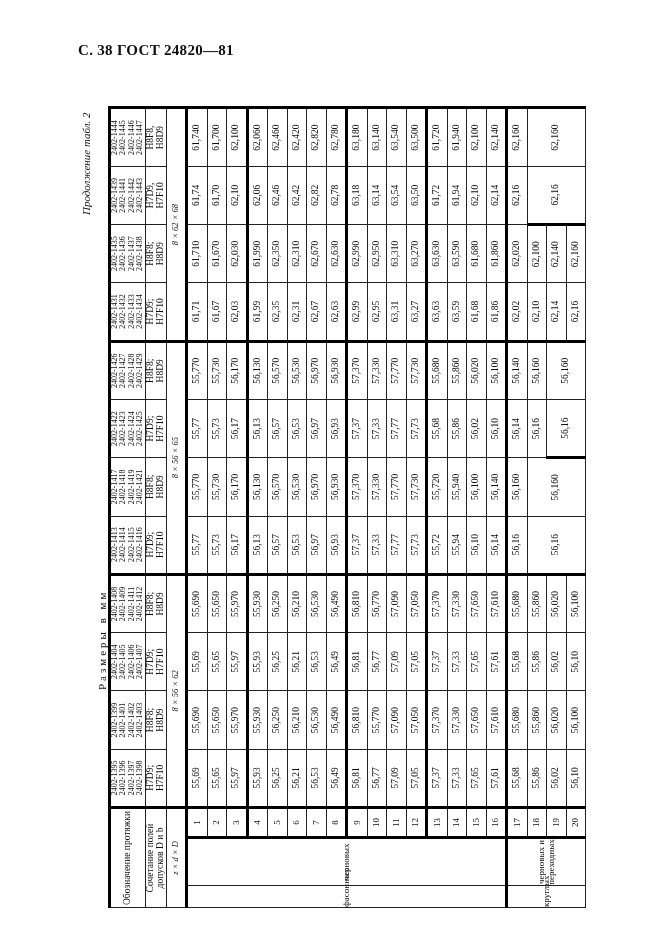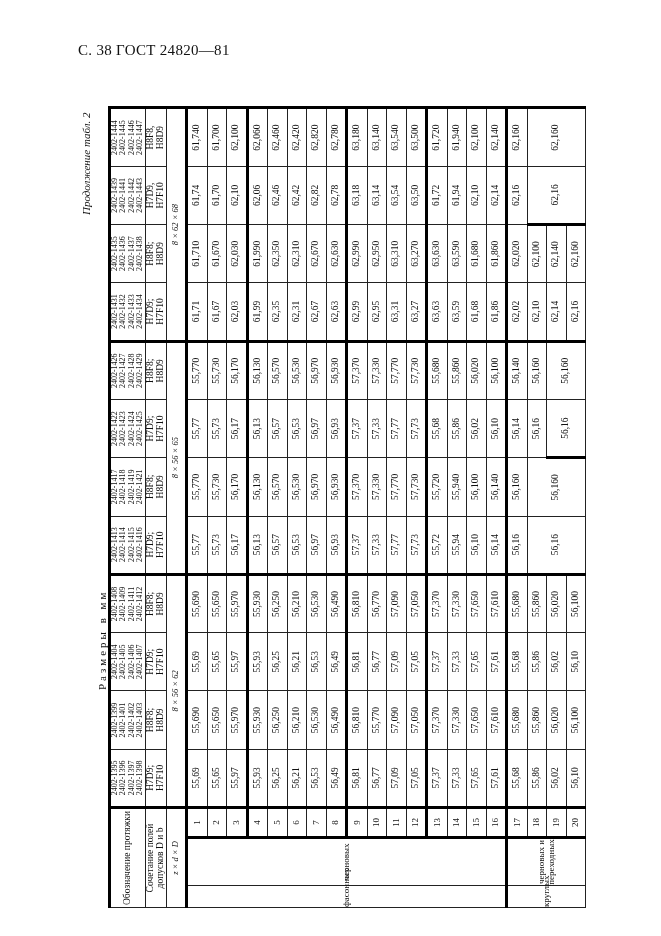--- a/index.html
+++ b/index.html
@@ -1,17 +1,17 @@
 <!DOCTYPE html>
 <html><head>
 <meta charset="utf-8">
 <style>
   html,body{margin:0;padding:0;background:#fff;}
   body{width:661px;height:936px;position:relative;overflow:hidden;font-family:"Liberation Serif","DejaVu Serif",serif;color:#111;}
-  .page-header{position:absolute;left:78px;top:42px;font-weight:normal;font-size:15px;letter-spacing:0.3px;}
+  .page-header{position:absolute;left:78px;top:42px;font-weight:bold;font-size:15px;letter-spacing:0.3px;}
   .continuation{position:absolute;left:70px;top:120px;transform-origin:0 0;transform:rotate(-90deg);font-style:italic;font-size:11px;white-space:nowrap;}
   .continuation{left:80px;top:215px;}
   .rot-wrap{position:absolute;left:108px;top:908px;width:800px;height:510px;transform-origin:0 0;transform:rotate(-90deg);}
   table.main{border-collapse:collapse;table-layout:fixed;width:800px;font-size:9.5px;}
   table.main td{border:1px solid #222;text-align:center;vertical-align:middle;padding:0;height:18.5px;line-height:1.05;}
   table.main td.thickL{border-left:3px solid #000;}
   table.main td.thickR{border-right:3px solid #000;}
   table.main td.thickT{border-top:3px solid #000;}
   table.main td.thickB{border-bottom:3px solid #000;}
   .codes{font-size:8px;line-height:1.05;padding:2px 0;}

